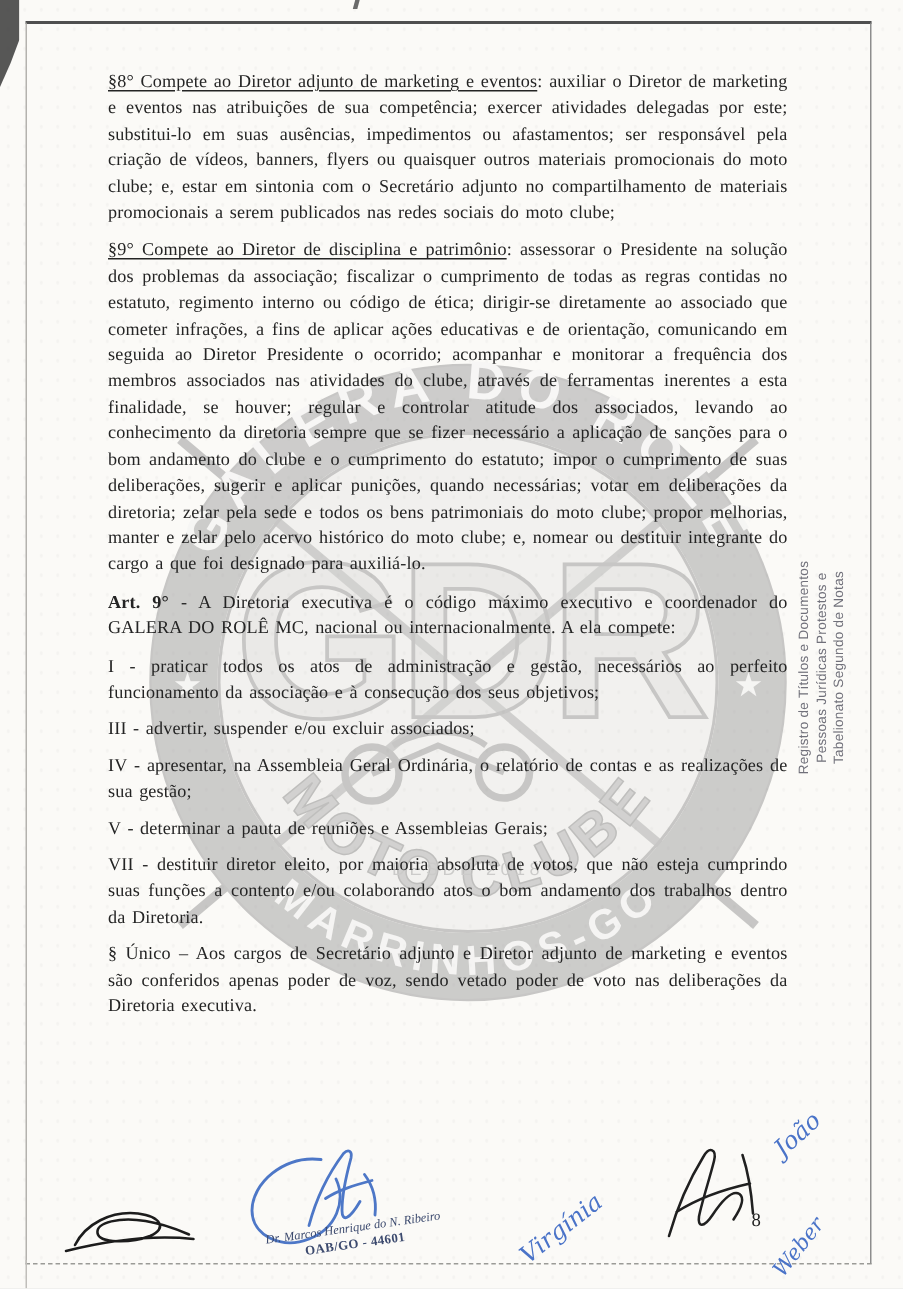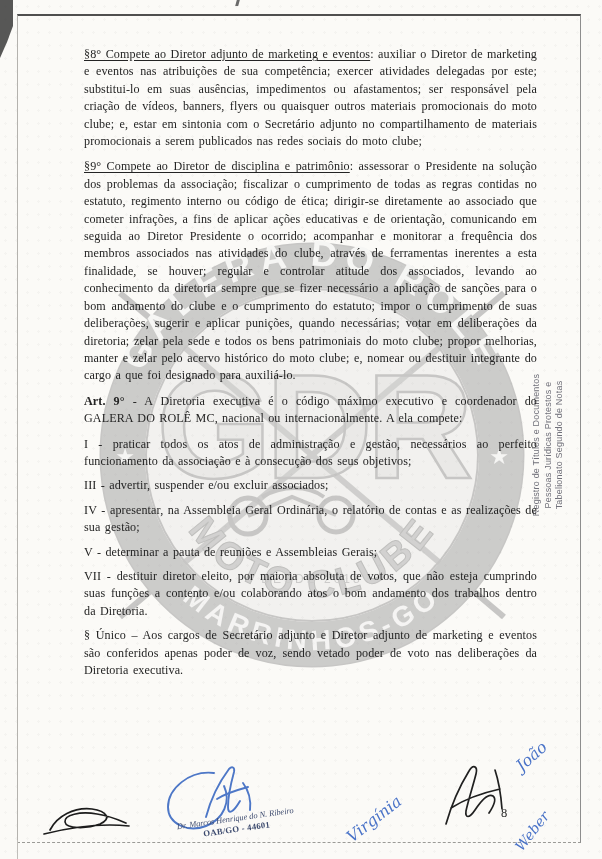--- a/index.html
+++ b/index.html
@@ -23,21 +23,21 @@
   }
   .corner-artifact{
     position:absolute;left:0;top:0;width:13px;height:58px;
     background:#3a3a3a;opacity:.85;
     clip-path:polygon(0 0,100% 0,100% 45%,55% 72%,0 100%);
   }
   .top-tick{
     position:absolute;left:236px;top:0;width:3px;height:6px;background:#6a6a6a;transform:skewX(-15deg);
   }
   .content{
-    position:absolute;left:84px;top:46px;width:453px;z-index:2;
+    position:absolute;left:72px;top:46px;width:453px;z-index:2;
     font-size:12.1px;line-height:17.4px;color:#242424;
     text-align:justify;word-spacing:.10em;letter-spacing:.1px;
   }
   .content p{margin:0 0 8px 0;}
   .content p.tight{margin-bottom:7px;}
   .u{text-decoration:underline;text-underline-offset:2px;}
   .b{font-weight:bold;}
   .watermark{position:absolute;left:92px;top:235px;z-index:1;pointer-events:none;}
   .side-stamp{
     position:absolute;left:548px;top:445px;width:236px;z-index:1;

